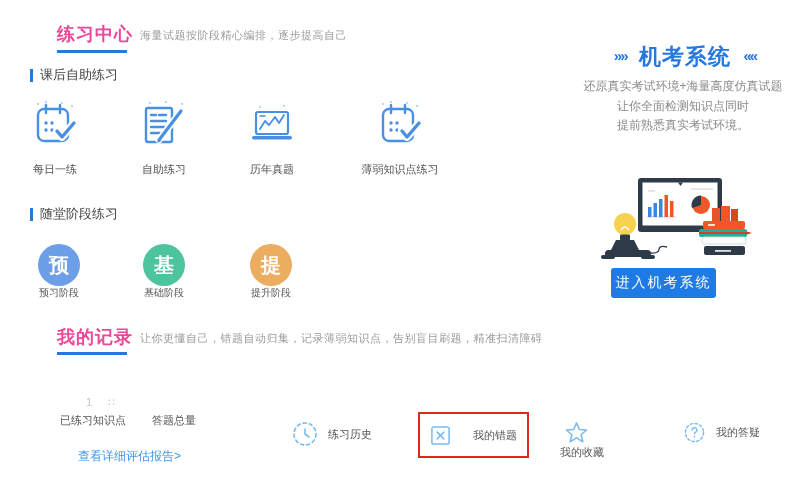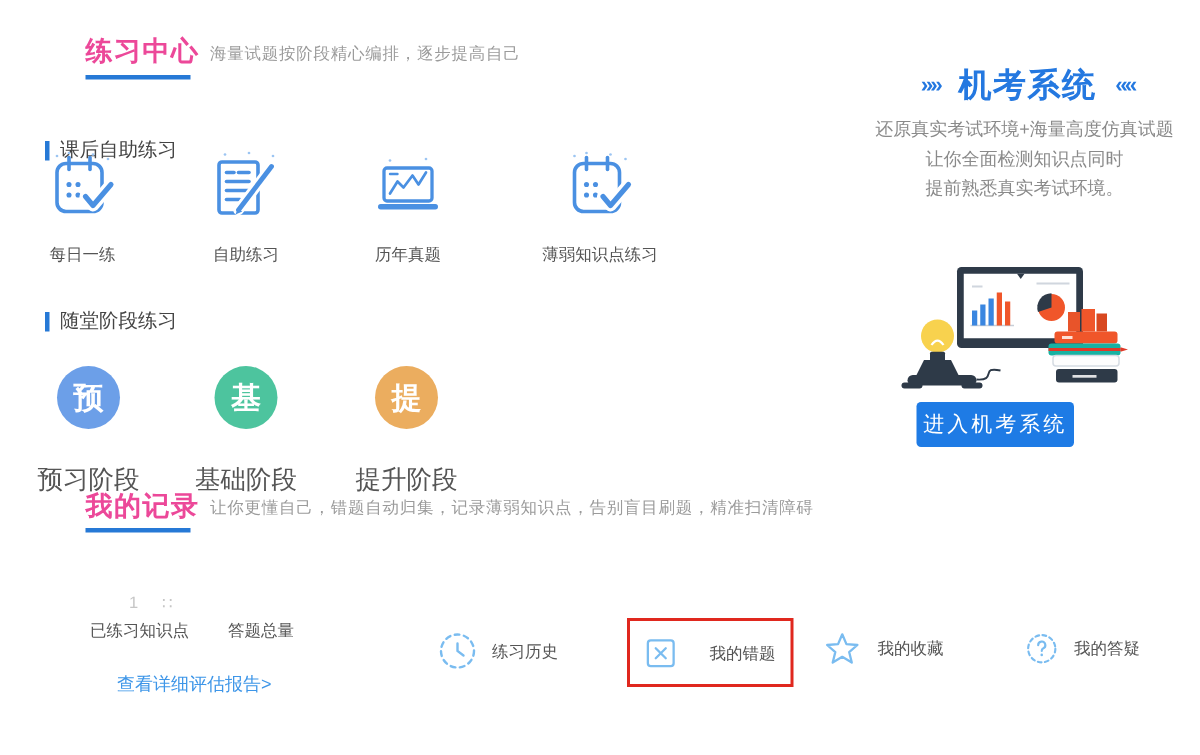--- a/index.html
+++ b/index.html
@@ -15,21 +15,21 @@
   .sub-label .bar { display:inline-block; width:3px; height:13px; background:#2679d6; margin-right:7px; }
 
   
   .icon-card { position:absolute; top:98px; width:110px; display:flex; flex-direction:column; align-items:center; cursor:pointer; }
   .icon-card .glyph { height:52px; display:flex; align-items:flex-end; justify-content:center; }
   .icon-card .lbl { margin-top:12px; font-size:11px; color:#555; }
 
   
   .stage-card { position:absolute; top:244px; width:110px; display:flex; flex-direction:column; align-items:center; cursor:pointer; }
   .stage-circle { width:42px; height:42px; border-radius:50%; color:#fff; font-size:20px; font-weight:bold; display:flex; align-items:center; justify-content:center; }
-  .stage-card .lbl { margin-top:22px; font-size:17px; color:#555; }
+  .stage-card .lbl { margin-top:0; font-size:10px; color:#555; }
 
   
   .exam-title-row { position:absolute; left:580px; top:42px; width:210px; text-align:center; color:#2478e0; white-space:nowrap; }
   .exam-title-row .arrow { font-size:15px; font-weight:bold; vertical-align:3px; letter-spacing:-2px; }
   .exam-title-row .ttl { font-size:22px; font-weight:bold; margin:0 8px; letter-spacing:1px; }
   .exam-desc { position:absolute; left:572px; top:77px; width:222px; text-align:center; font-size:12px; color:#8a8a8a; line-height:19.5px; }
   .exam-illustration { position:absolute; left:595px; top:158px; }
   .enter-btn { position:absolute; left:611px; top:268px; width:105px; height:30px; background:#1e7be5; color:#fff; font-size:14px; letter-spacing:2px; border:none; border-radius:3px; display:flex; align-items:center; justify-content:center; cursor:pointer; }
 
   
@@ -43,21 +43,21 @@
 </style>
 </head>
 <body>
 
 <div class="page">
 
   <div class="big-title" style="left:57px; top:22px;">练习中心</div>
   <div class="title-underline" style="left:57px; top:50px;"></div>
   <div class="section-subtitle" style="left:140px; top:28px;">海量试题按阶段精心编排，逐步提高自己</div>
 
-  <div class="sub-label" style="top:66px;margin-top:25px;">
+  <div class="sub-label" style="top:66px;">
     <span class="bar"></span>
     <span>课后自助练习</span>
   </div>
 
   <div class="icon-card" style="left:0px;">
     <span class="glyph">
       <svg width="48" height="50" viewBox="0 0 48 50" fill="none" stroke="#4A90E2" stroke-width="2.4" stroke-linecap="round" stroke-linejoin="round">
         <circle cx="7" cy="4" r="0.9" fill="#9CC5F2" stroke="none"></circle>
           <circle cx="15" cy="2" r="0.9" fill="#9CC5F2" stroke="none"></circle>
           <circle cx="31" cy="3" r="0.9" fill="#9CC5F2" stroke="none"></circle>
@@ -228,21 +228,21 @@
     <span class="ql-icon">
       <svg width="21" height="21" viewBox="0 0 22 22" fill="none" stroke="#7ABCF0" stroke-width="1.6" stroke-linecap="round">
         <rect x="2" y="2" width="18" height="18" rx="2"></rect>
         <line x1="7.5" y1="7.5" x2="14.5" y2="14.5"></line>
         <line x1="14.5" y1="7.5" x2="7.5" y2="14.5"></line>
       </svg>
     </span>
     <span class="lbl" style="margin-left:22px;">我的错题</span>
   </div>
 
-  <div class="quick-link" style="left:549px; top:420px;">
+  <div class="quick-link" style="left:549px; top:420px;flex-direction:column;">
     <span class="ql-icon">
       <svg width="25" height="25" viewBox="0 0 26 26" fill="none" stroke="#7ABCF0" stroke-width="1.6" stroke-linejoin="round">
         <path d="M13,3 L15.9,9.8 L23.5,10.4 L17.8,15.3 L19.6,22.6 L13,18.6 L6.4,22.6 L8.2,15.3 L2.5,10.4 L10.1,9.8 Z"></path>
       </svg>
     </span>
     <span class="lbl" style="margin-left:11px;">我的收藏</span>
   </div>
 
   <div class="quick-link" style="left:684px; top:422px;">
     <span class="ql-icon">

